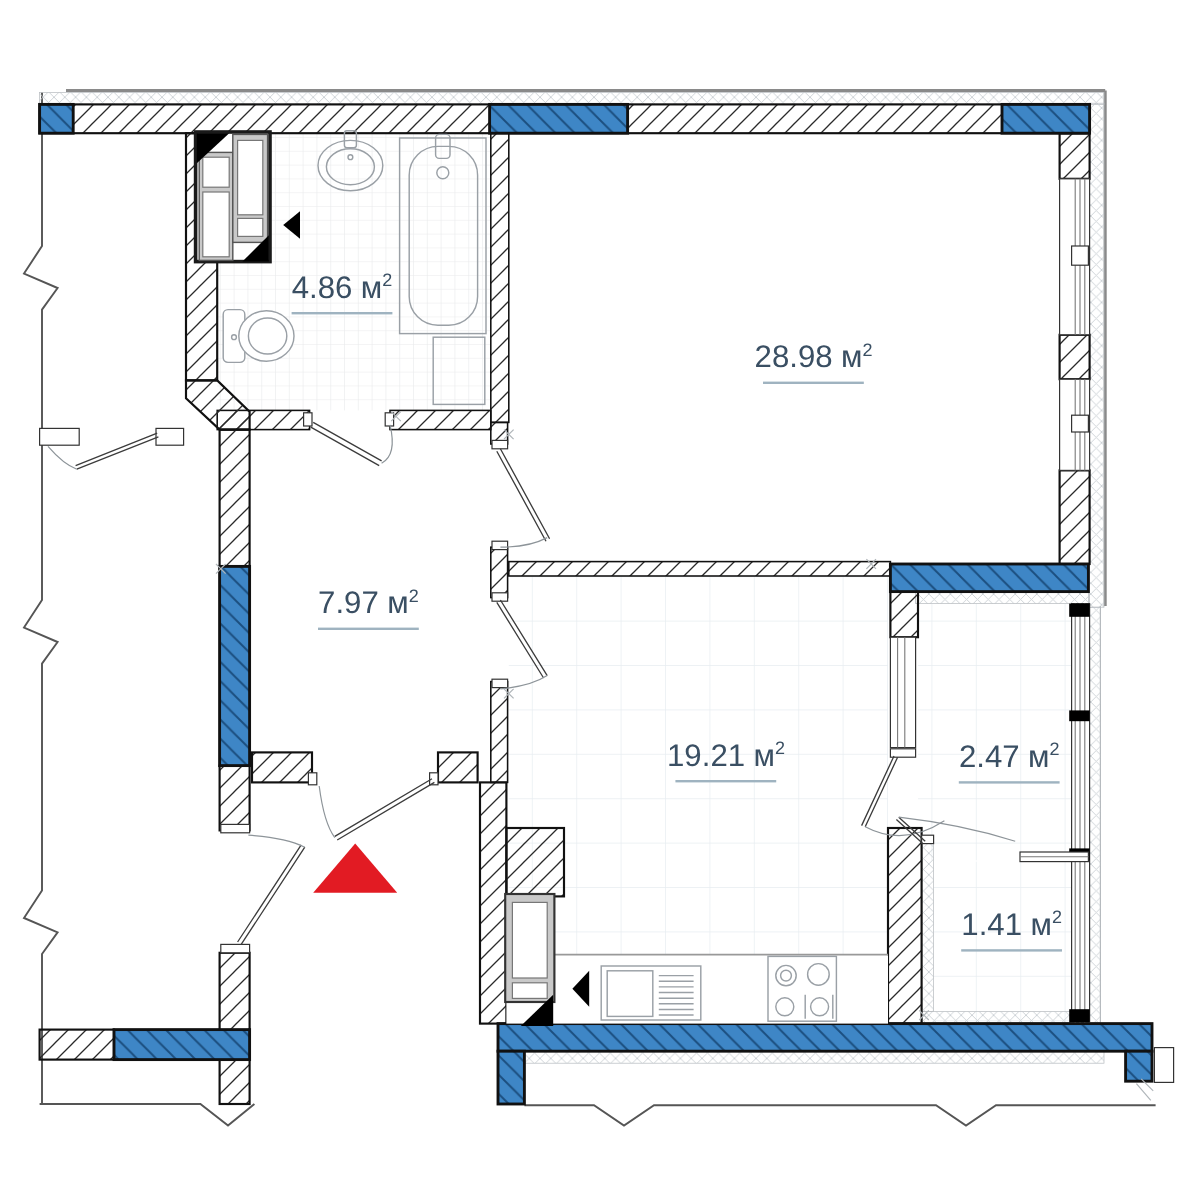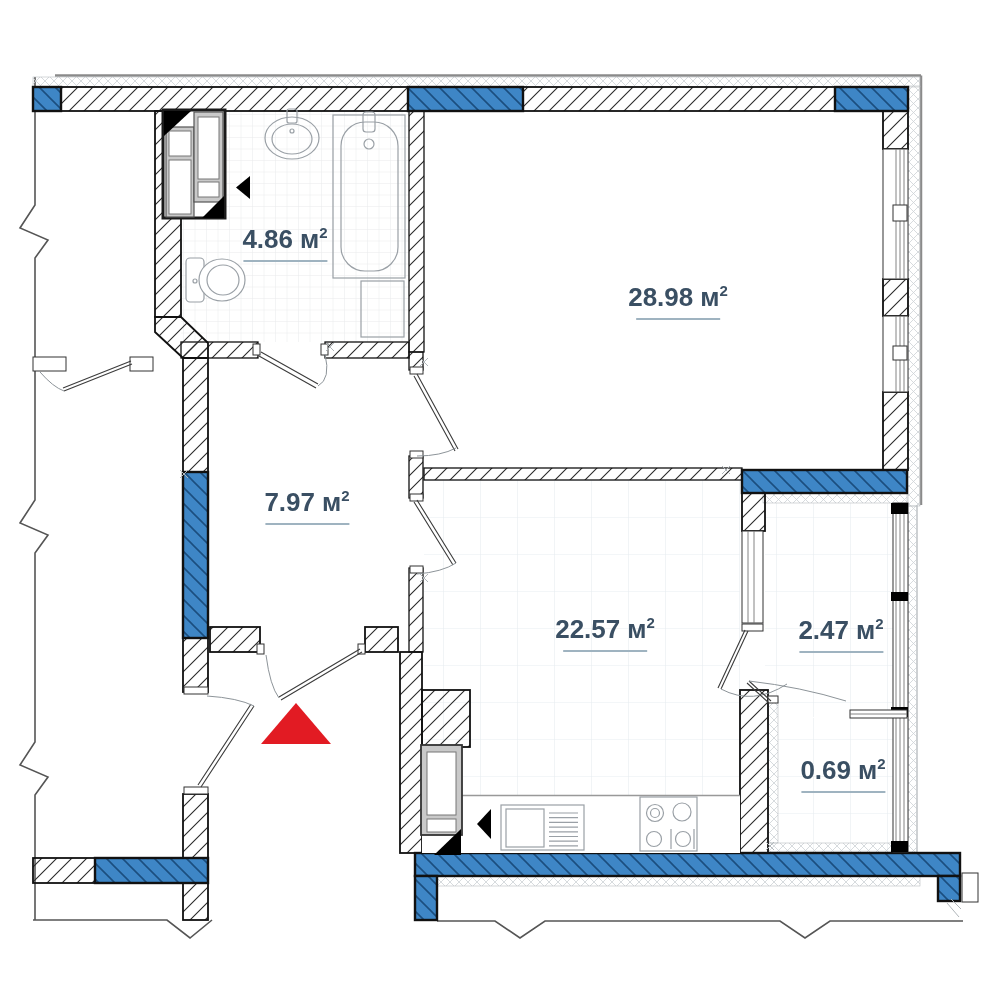--- a/index.html
+++ b/index.html
@@ -1,20 +1,20 @@
 <!DOCTYPE html>
 <html style="--window-fill: #3E86C6; --window-hatch: #1B4E7F; --wall-stroke: #111111; --wall-hatch: #2a2a2a; --insulation: #cdd2d6; --grid-small: #e9eaec; --grid-large: #e8edf1; --fixture: #9aa0a6; --shaft-gray: #c9c9c9; --entrance-marker: #E21B23; --icon-black: #000000; --label-text: #3A4F63; --label-underline: #9FB3C0; --outer-line: #8A8A8A; --break-line: #555555;"><head>
 <meta charset="utf-8">
 <style>
   html,body{margin:0;padding:0;background:#fff;}
   .plan{position:relative;width:1000px;height:1000px;background:#fff;overflow:hidden;
         font-family:"Liberation Sans",sans-serif;}
   .plan svg{position:absolute;left:0;top:0;}
   .room-label{position:absolute;transform:translate(-50%,-50%);text-align:center;
-        color:var(--label-text,#3a4f63);font-weight:bold;font-size:26px;white-space:nowrap;}
+        color:var(--label-text,#3a4f63);font-weight:normal;font-size:26px;white-space:nowrap;}
   .room-label sup{font-size:15px;}
   .room-label .unit{margin-left:7px;}
   .room-label .underline{height:2px;width:84px;margin:5px auto 0;
         background:var(--label-underline,#9fb3c0);}
   
   .wall{fill:url(#hw);stroke:var(--wall-stroke,#111);stroke-width:1.8;}
   .thin{stroke-width:1.3;}
   .wblue{fill:url(#hb);stroke:var(--wall-stroke,#111);stroke-width:2.4;}
   .xstrip{fill:url(#xh);stroke:#b7bcc0;stroke-width:.6;}
   .win{fill:#fff;stroke:#333;stroke-width:1;}
@@ -282,25 +282,25 @@
 </div>
 <div class="room-label" style="left:678px;top:301px;">
   <span>28.98</span><span class="unit">м</span><sup>2</sup>
   <div class="underline"></div>
 </div>
 <div class="room-label" style="left:307px;top:506px;text-align:center;">
   <span>7.97</span><span class="unit">м</span><sup>2</sup>
   <div class="underline"></div>
 </div>
 <div class="room-label" style="left:605px;top:633px;">
-  <span>22.57</span><span class="unit">м</span><sup>2</sup>
+  <span>19.21</span><span class="unit">м</span><sup>2</sup>
   <div class="underline"></div>
 </div>
 <div class="room-label" style="left:841px;top:634px;">
   <span>2.47</span><span class="unit">м</span><sup>2</sup>
   <div class="underline"></div>
 </div>
 <div class="room-label" style="left:843px;top:774px;">
-  <span>0.69</span><span class="unit">м</span><sup>2</sup>
+  <span>1.41</span><span class="unit">м</span><sup>2</sup>
   <div class="underline"></div>
 </div>
 
 </div>
 
 </body></html>

